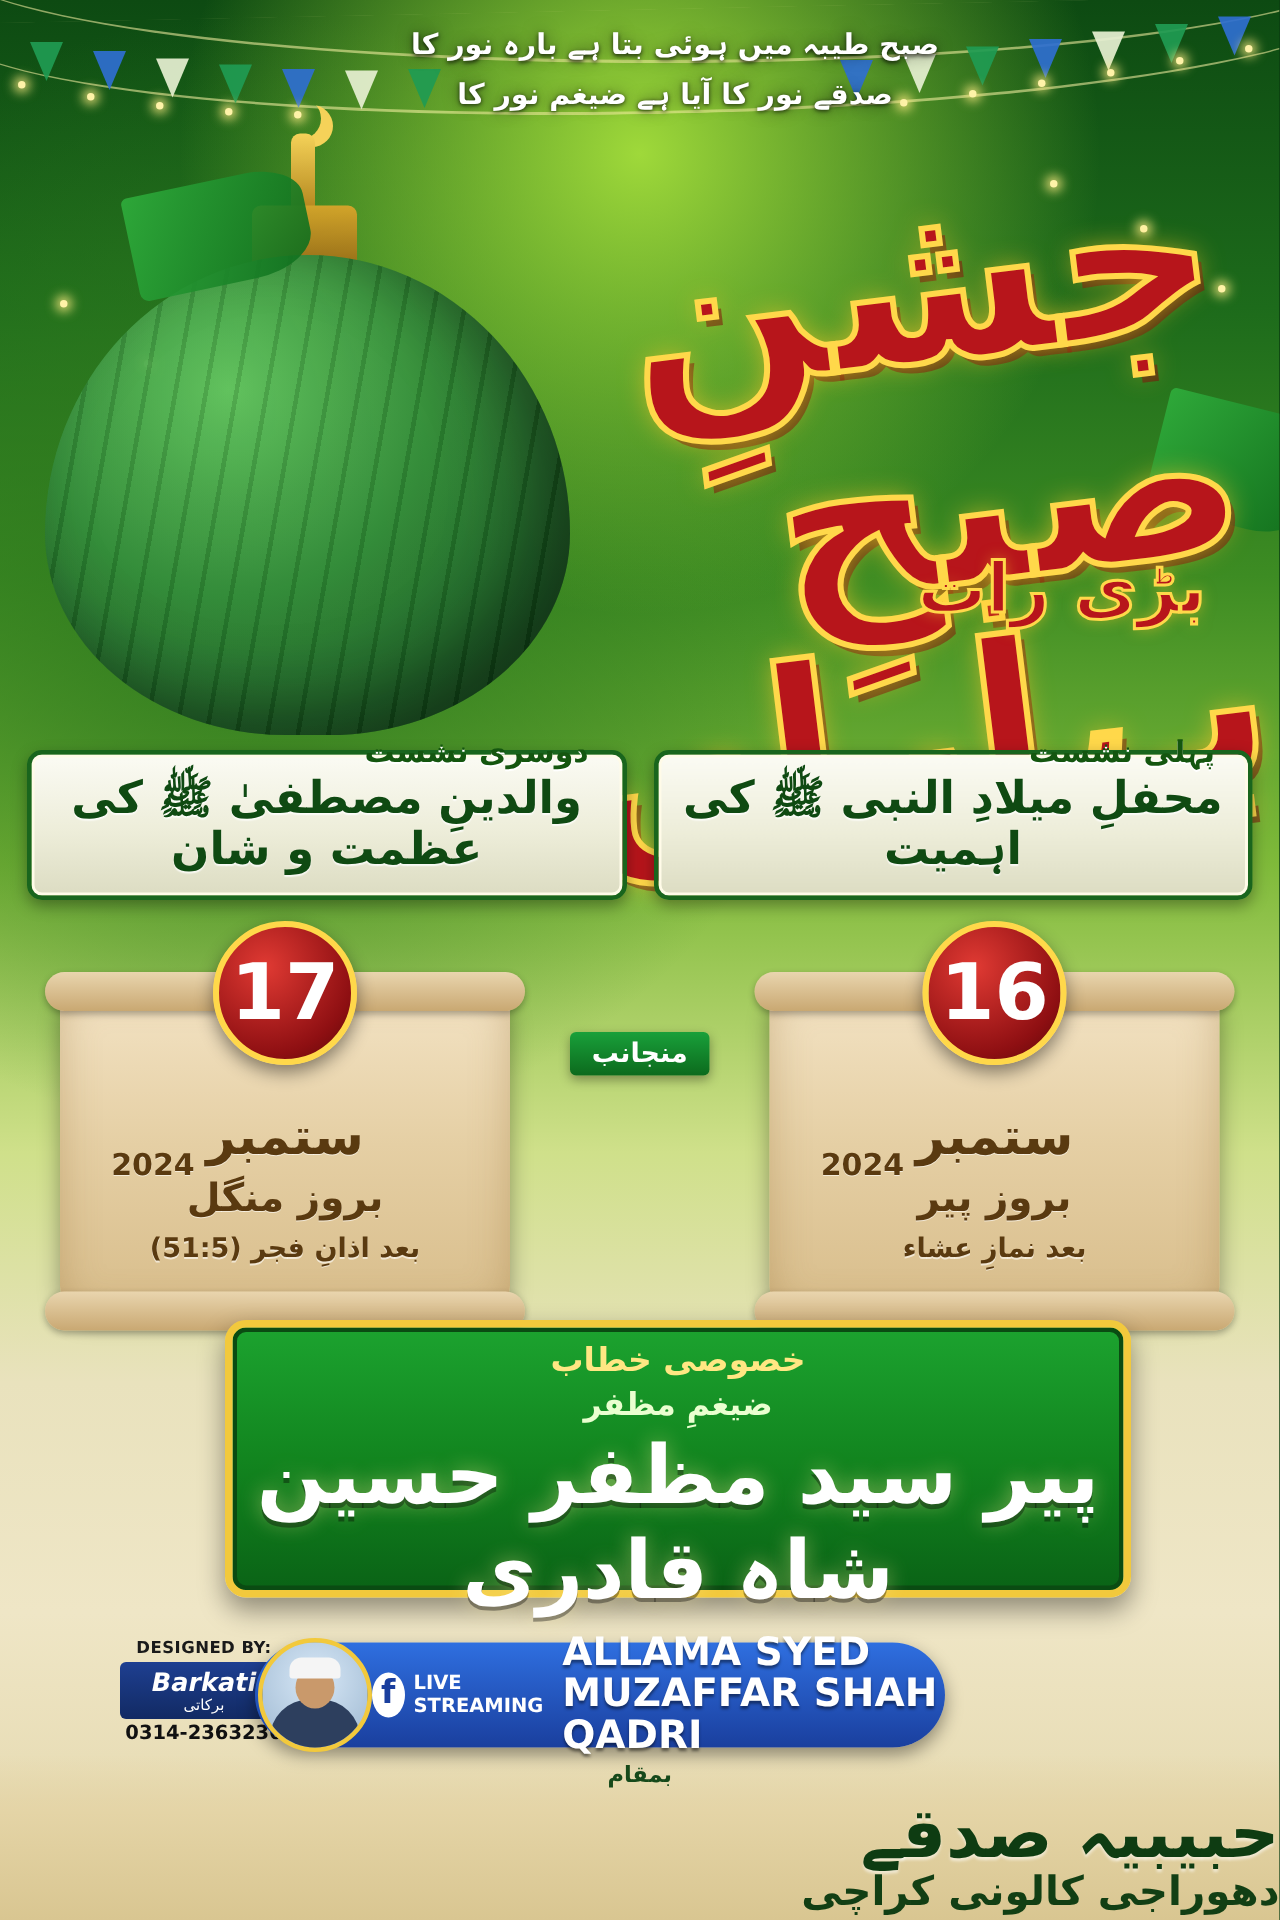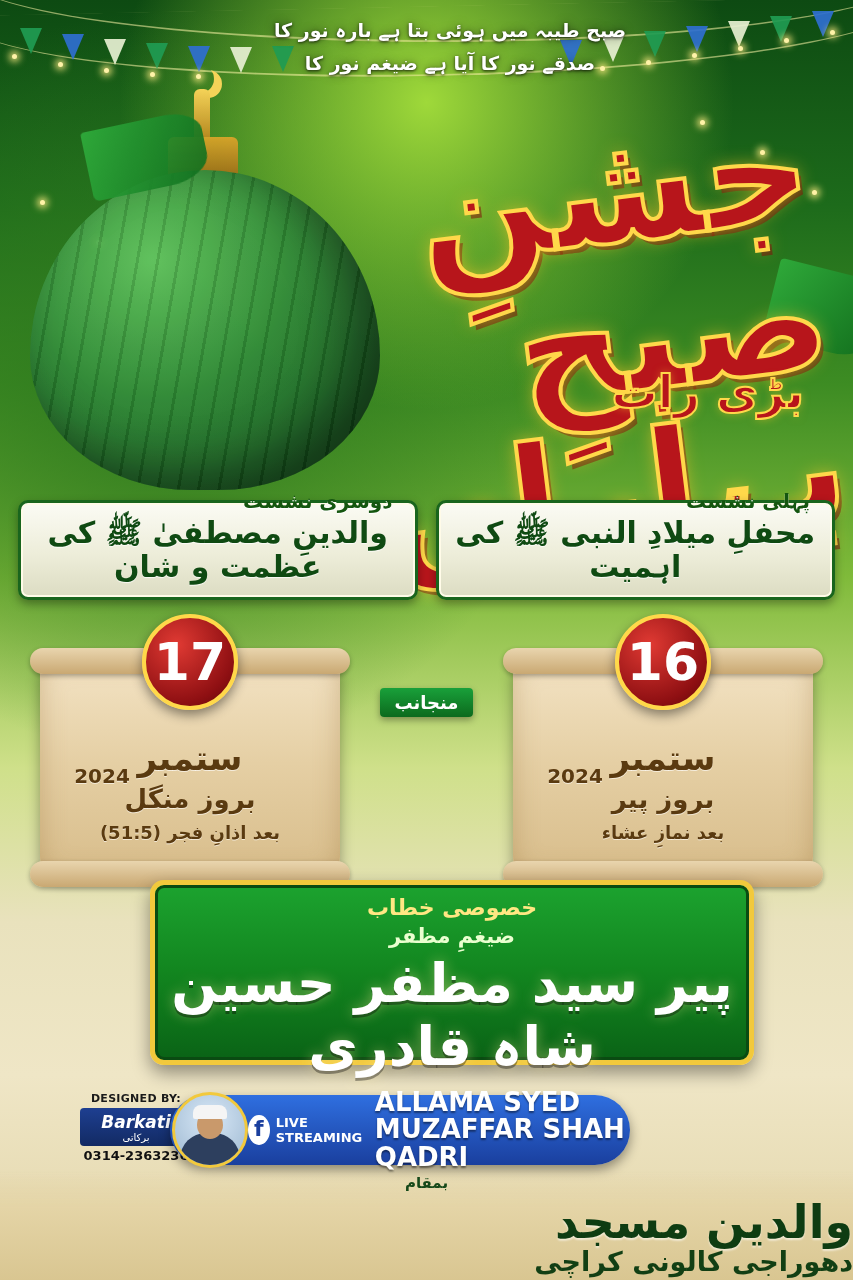--- a/index.html
+++ b/index.html
@@ -414,17 +414,17 @@
     </div>
   </div>
   <div class="avatar">
     <div class="body"></div>
     <div class="head"></div>
     <div class="cap"></div>
   </div>
 
   <div class="mosque">
     <div class="mini urdu">بمقام</div>
-    <div class="mname urdu">والدین مسجد</div>
+    <div class="mname urdu">حبیبیہ صدقے</div>
     <div class="maddr urdu">دھوراجی کالونی کراچی</div>
   </div>
 
 </div>
 
 </body></html>

